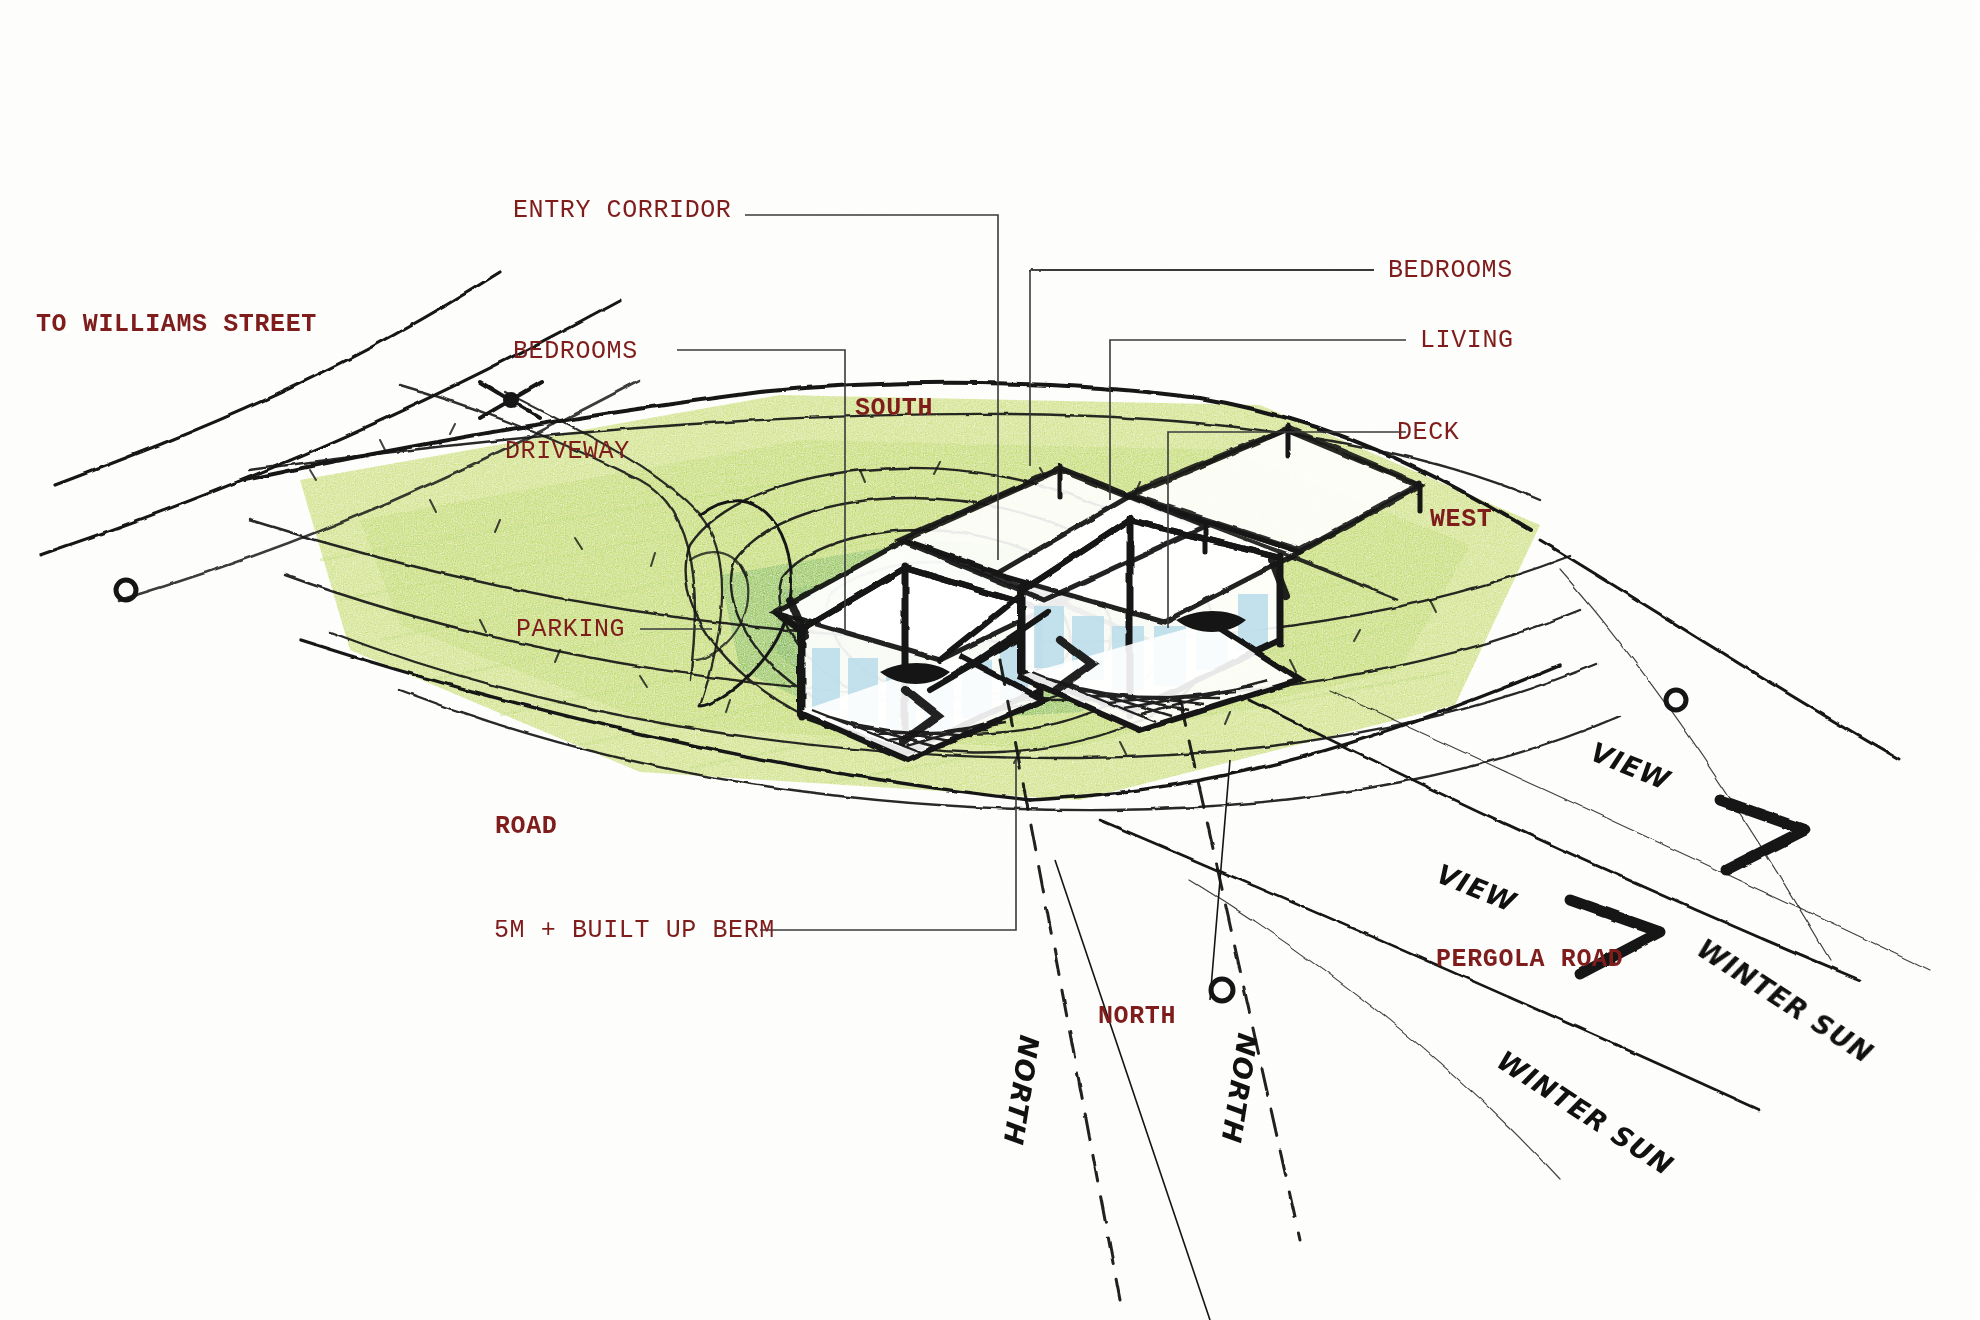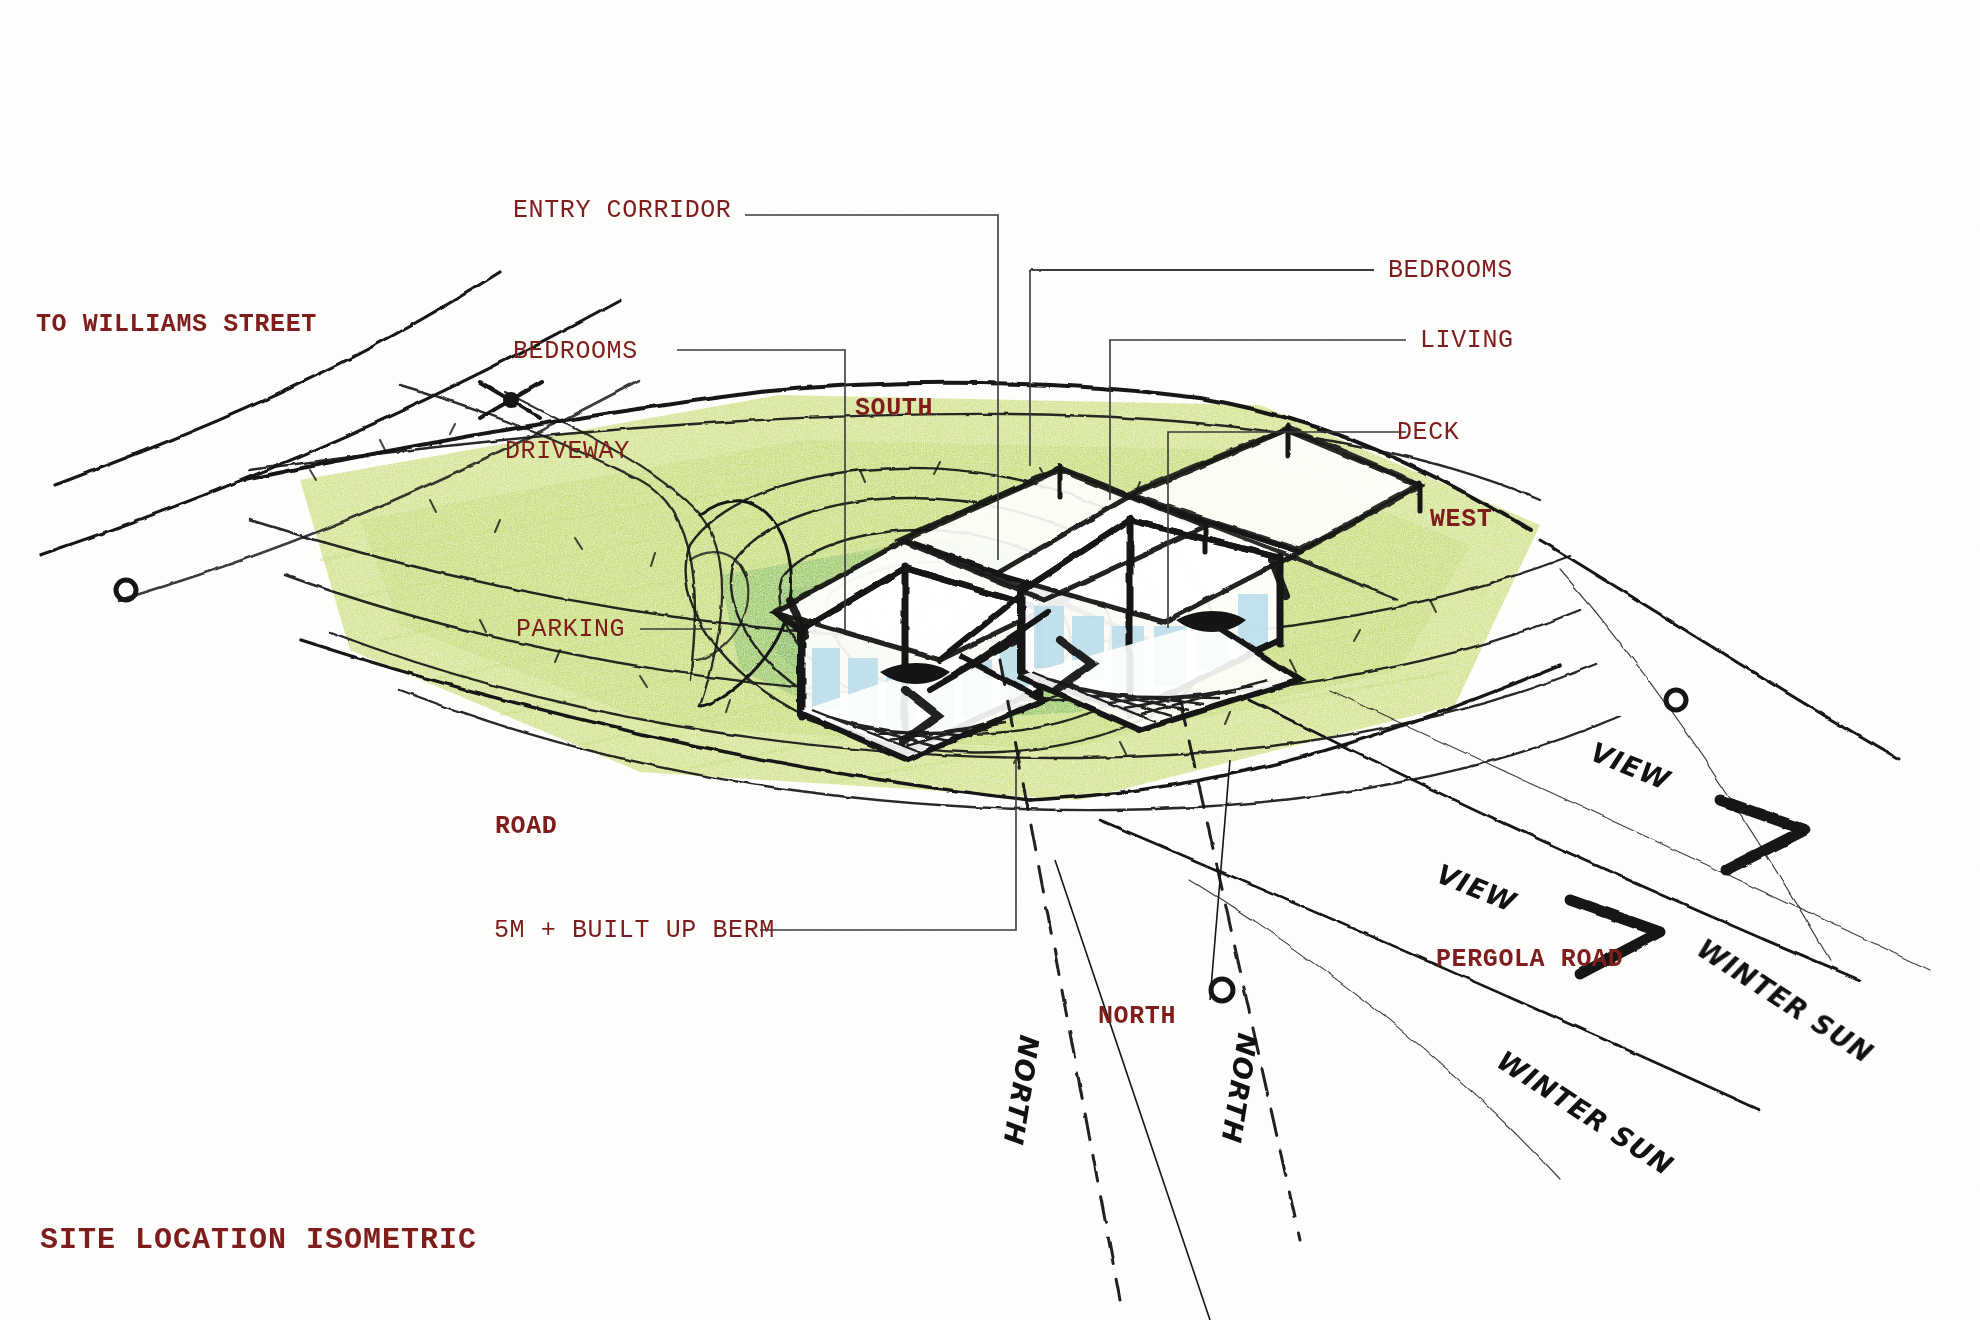--- a/index.html
+++ b/index.html
@@ -308,15 +308,14 @@
   <div class="hand" style="left:1438px; top:857px; transform:rotate(22deg); transform-origin:left center;">VIEW</div>
 
   <div class="hand" style="left:1700px; top:930px; transform:rotate(33deg); transform-origin:left center;">WINTER SUN</div>
 
   <div class="hand" style="left:1500px; top:1042px; transform:rotate(33deg); transform-origin:left center;">WINTER SUN</div>
 
   <div class="hand" style="left:1030px; top:1020px; transform:rotate(99deg); transform-origin:left center;">NORTH</div>
 
   <div class="hand" style="left:1248px; top:1018px; transform:rotate(99deg); transform-origin:left center;">NORTH</div>
 
-  <div class="lbl title" style="left:40px; top:1223px;">SITE LOCATION ISOMETRIC</div>
 
 </div>
 
 </body></html>

